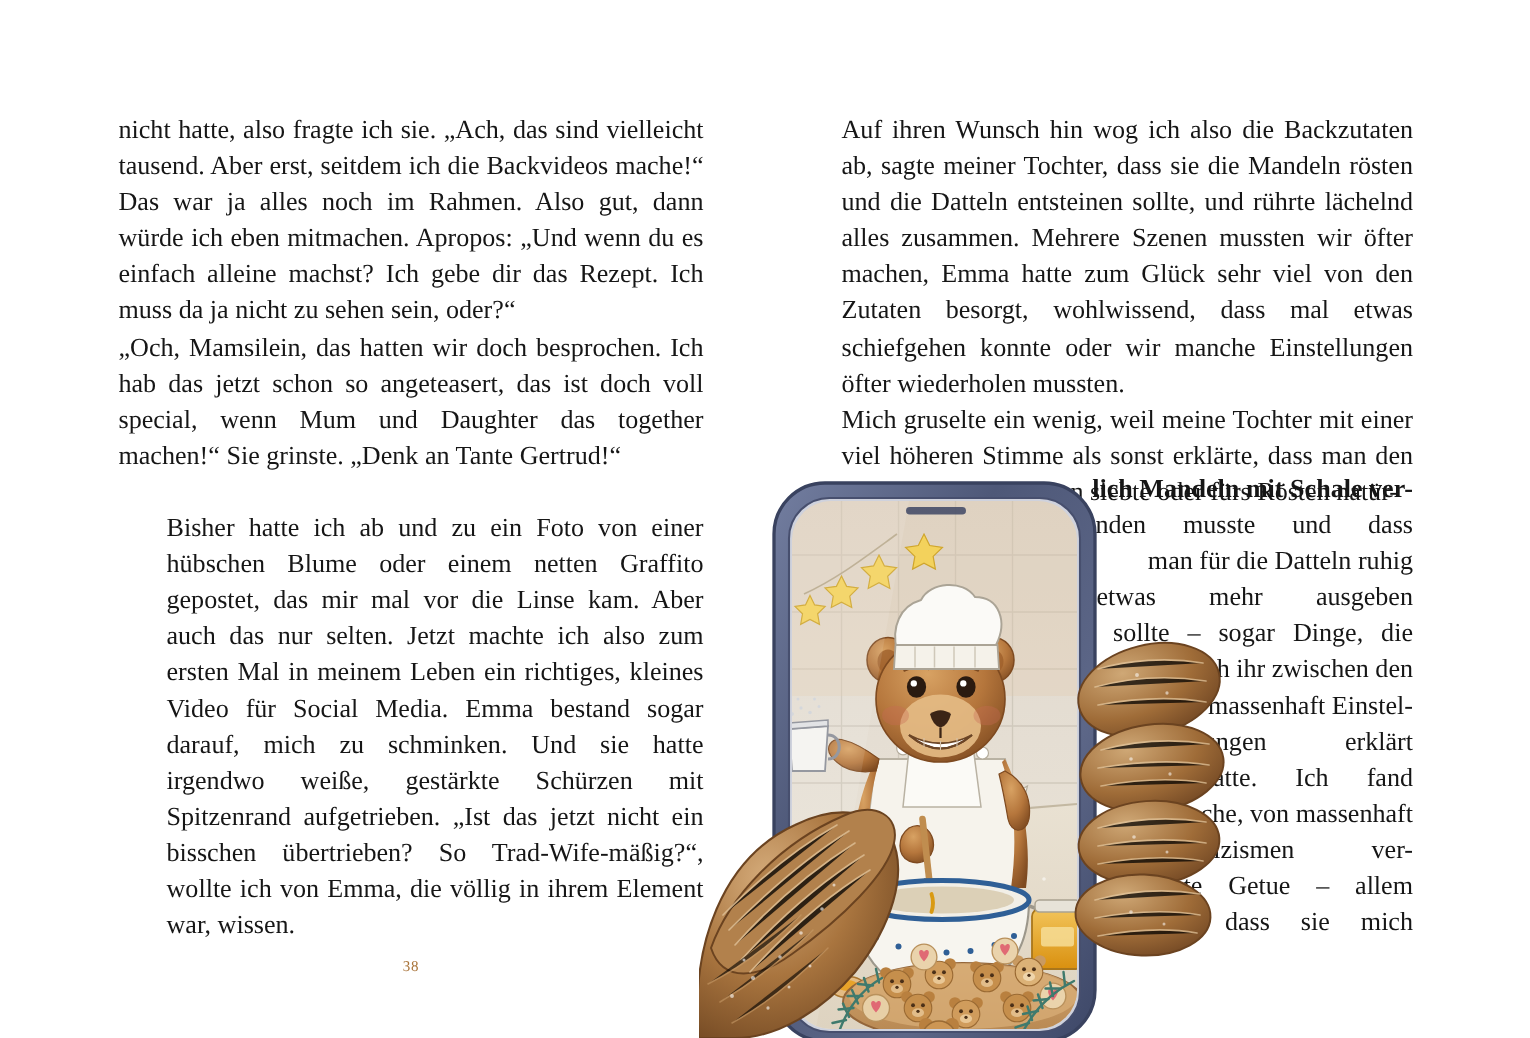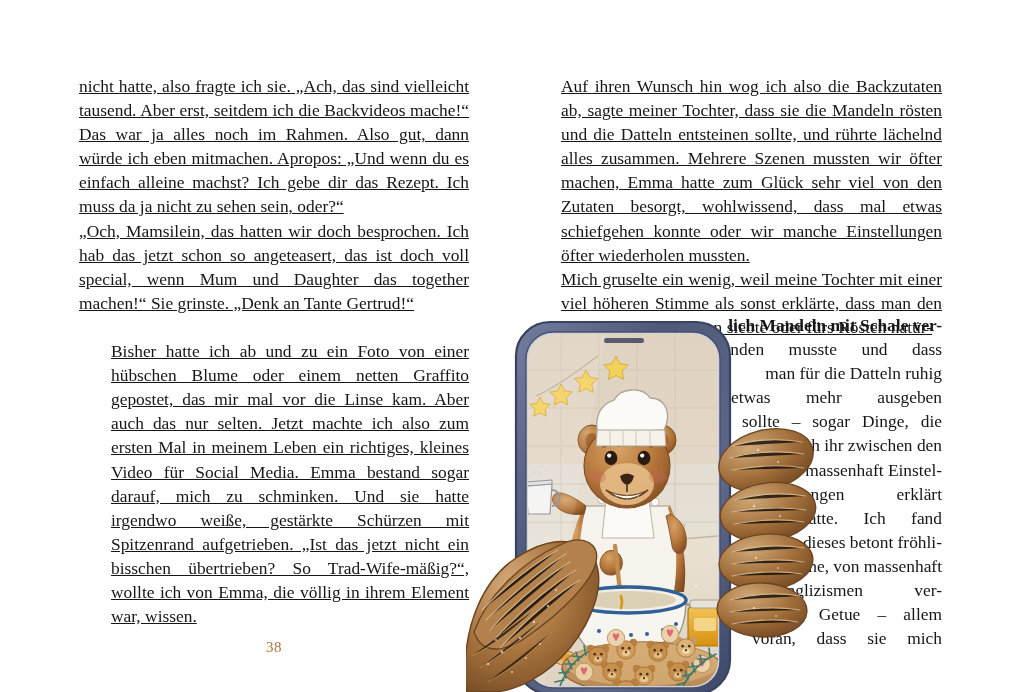--- a/index.html
+++ b/index.html
@@ -32,21 +32,21 @@
     hyphens: manual;
     color: #161616;
   }
   .col-left  { left: 79px;  width: 390px; }
   .col-right { left: 561px; width: 381px; }
 
   .col p { margin: 0; }
   .col p.gap-before { margin-top: 24.1px; margin-left: 32px; }
 
   
-  .col p { text-align-last: left; text-decoration: underline; }
+  .col p { text-align-last: left; }
 
   
   .wrap-block {
     position: absolute;
     left: 561px;
     top: 313px;
     width: 381px;
     font-size: 17.4px;
     line-height: 24.1px;
     color: #161616;
@@ -62,21 +62,21 @@
   }
   .wrap-line.nostretch { text-align-last: right; }
 
   
   .folio {
     position: absolute;
     left: 0;
     top: 639px;
     width: 548px;
     text-align: center;
-    font-size: 15px;
+    font-size: 10px;
     letter-spacing: 0.5px;
     color: #a9743a;
     font-family: "Liberation Serif", "DejaVu Serif", serif;
   }
 
   
   .illus {
     position: absolute;
     left: 466px;
     top: 300px;
@@ -105,21 +105,20 @@
   <div class="wrap-block">
     <span class="wrap-line nostretch" style="width: 262px; font-weight: bold;">lich Mandeln mit Schale ver-</span>
     <span class="wrap-line" style="width: 232px;">wenden musste und dass</span>
     <span class="wrap-line nostretch" style="width: 222px;">man für die Datteln ruhig</span>
     <span class="wrap-line" style="width: 211px;">etwas mehr ausgeben</span>
     <span class="wrap-line" style="width: 200px;">sollte – sogar Dinge, die</span>
     <span class="wrap-line nostretch" style="width: 188px;">ich ihr zwischen den</span>
     <span class="wrap-line nostretch" style="width: 167px;">massenhaft Einstel-</span>
     <span class="wrap-line" style="width: 145px;">lungen erklärt</span>
     <span class="wrap-line" style="width: 142px;">hatte. Ich fand</span>
-    <span class="wrap-line nostretch" style="width: 169px;">dieses betont fröhli-</span>
     <span class="wrap-line nostretch" style="width: 177px;">che, von massenhaft</span>
     <span class="wrap-line" style="width: 168px;">Anglizismen ver-</span>
     <span class="wrap-line" style="width: 180px;">setzte Getue – allem</span>
     <span class="wrap-line" style="width: 190px;">voran, dass sie mich</span>
   </div>
 
   <div class="folio" style="color: rgb(169, 116, 58);">38</div>
 
   <div class="illus">
     <svg width="360" height="392" viewBox="0 0 360 392" xmlns="http://www.w3.org/2000/svg">

